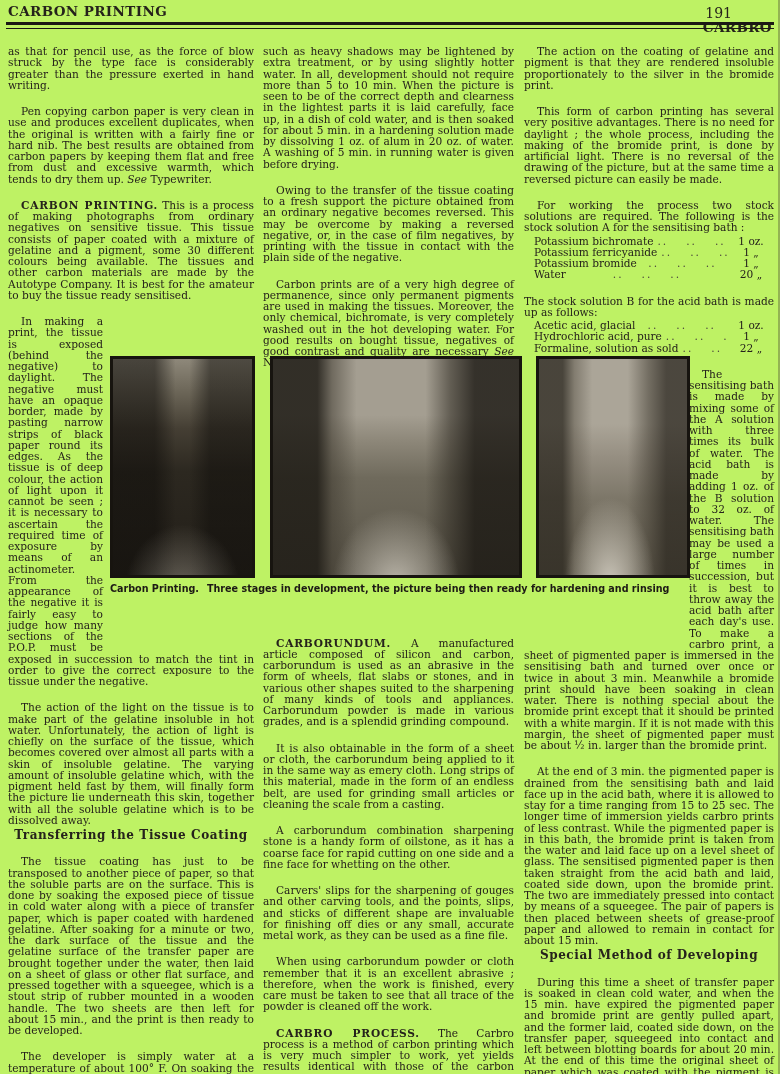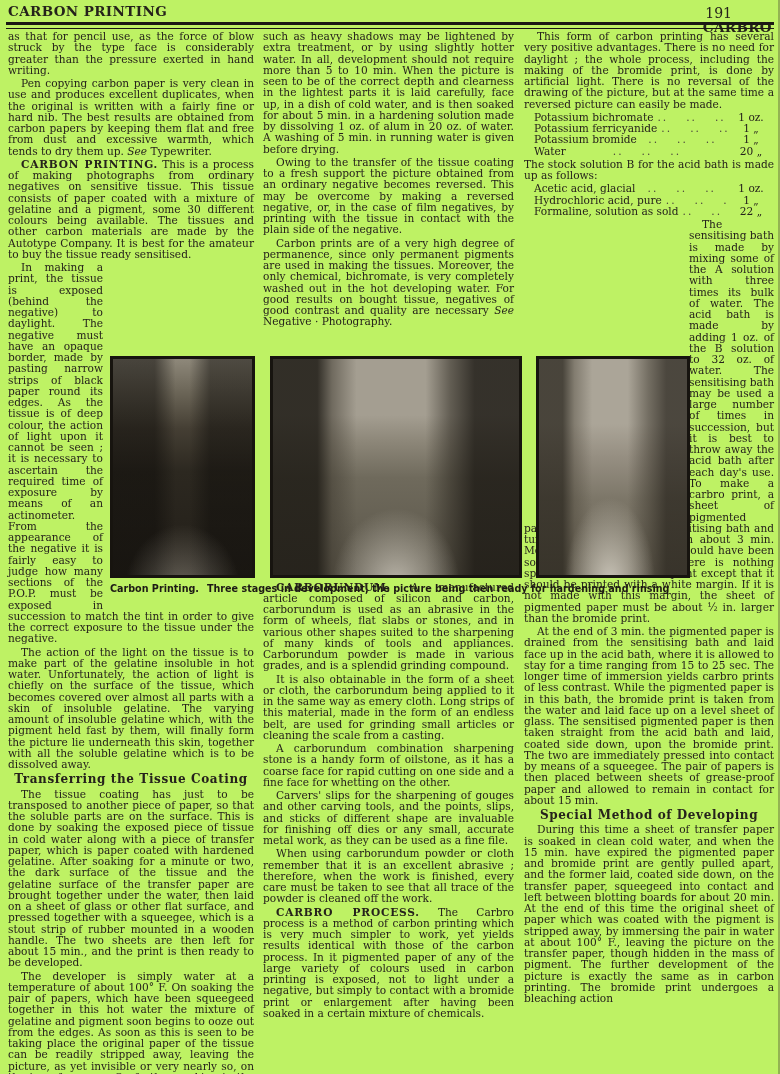--- a/index.html
+++ b/index.html
@@ -12,21 +12,21 @@
   .hdr .l{position:absolute;left:0;top:0;font-weight:bold;font-size:13.5px;letter-spacing:.4px;}
   .hdr .c{position:absolute;left:0;right:40px;top:2px;text-align:right;font-size:14px;}
   .hdr .r{position:absolute;right:0;top:16px;font-weight:bold;font-size:13.5px;letter-spacing:.4px;}
   .rule{position:absolute;left:6px;right:6px;top:22px;height:3px;
         border-top:3px solid #1b1914;border-bottom:1px solid #1b1914;}
   
   .col{position:absolute;top:31px;font-size:10.6px;line-height:11.25px;text-align:justify;}
   .col1{left:8px;width:246px;}
   .col2{left:263px;width:251px;}
   .col3{left:524px;width:250px;}
-  p{margin:0 0 2px;text-indent:13px;}
+  p{margin:15px 0 2px;text-indent:13px;}
   p.noind{text-indent:0;}
   .runin{font-weight:bold;letter-spacing:.8px;}
   .subhead{text-align:center;font-weight:bold;letter-spacing:.6px;font-size:12px;
         margin:4px 0 3px;text-indent:0;}
   .f-right{float:right;width:144px;height:256px;margin:86px 0 4px 7px;}
   .f-left{float:left;width:158px;height:252px;margin:38px 7px 4px 0;}
   .figspacer{height:252px;}
   
   .chem{margin:1px 0 2px;}
   .chem-row{display:flex;align-items:baseline;padding-left:10px;}
@@ -85,21 +85,23 @@
     <div class="figspacer"></div>
     <p><b class="runin">CARBORUNDUM.</b><span> A manufactured article composed of silicon and carbon, carborundum is used as an abrasive in the form of wheels, flat slabs or stones, and in various other shapes suited to the sharpening of many kinds of tools and appliances. Carborundum powder is made in various grades, and is a splendid grinding compound.</span></p>
     <p>It is also obtainable in the form of a sheet or cloth, the carborundum being applied to it in the same way as emery cloth. Long strips of this material, made in the form of an endless belt, are used for grinding small articles or cleaning the scale from a casting.</p>
     <p>A carborundum combination sharpening stone is a handy form of oilstone, as it has a coarse face for rapid cutting on one side and a fine face for whetting on the other.</p>
     <p>Carvers' slips for the sharpening of gouges and other carving tools, and the points, slips, and sticks of different shape are invaluable for finishing off dies or any small, accurate metal work, as they can be used as a fine file.</p>
     <p>When using carborundum powder or cloth remember that it is an excellent abrasive ; therefore, when the work is finished, every care must be taken to see that all trace of the powder is cleaned off the work.</p>
     <p><b class="runin">CARBRO PROCESS.</b><span> The Carbro process is a method of carbon printing which is very much simpler to work, yet yields results identical with those of the carbon process. In it pigmented paper of any of the large variety of colours used in carbon printing is exposed, not to light under a negative, but simply to contact with a bromide print or enlargement after having been soaked in a certain mixture of chemicals.</span></p>
   </div>
 
   <div class="col col3">
+    <p>The action on the coating of gelatine and pigment is that they are rendered insoluble proportionately to the silver in the bromide print.</p>
     <p>This form of carbon printing has several very positive advantages. There is no need for daylight ; the whole process, including the making of the bromide print, is done by artificial light. There is no reversal of the drawing of the picture, but at the same time a reversed picture can easily be made.</p>
+    <p>For working the process two stock solutions are required. The following is the stock solution A for the sensitising bath :</p>
     <div class="chem">
       <div class="chem-row">
         <span class="cname">Potassium bichromate</span>
         <span class="dots">..   ..   ..</span>
         <span class="qty">1 oz.</span>
       </div>
       <div class="chem-row">
         <span class="cname">Potassium ferricyanide</span>
         <span class="dots">..   ..   ..</span>
         <span class="qty">1 „</span>

